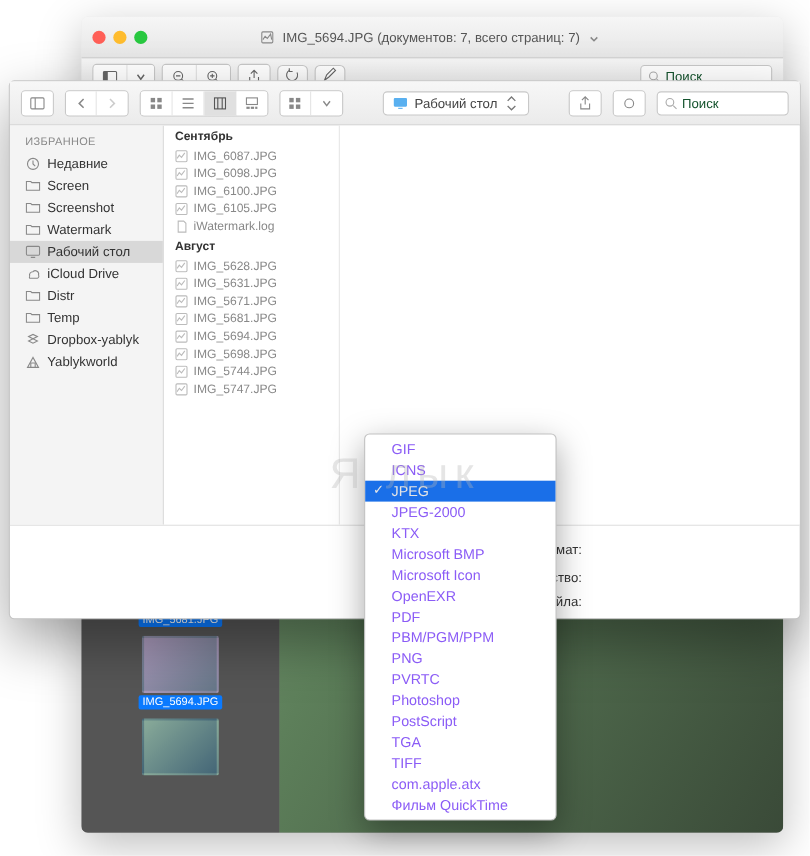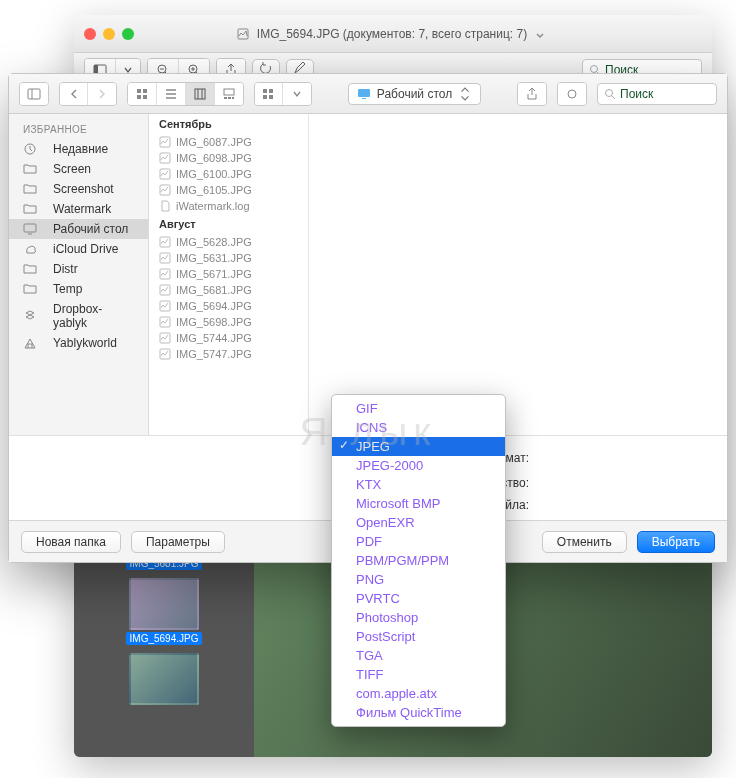--- a/index.html
+++ b/index.html
@@ -36,21 +36,21 @@
 .finder-tb { height: 40px; background: linear-gradient(#f7f7f7,#ebebeb); border-bottom: 1px solid #cfcfcf; display: flex; align-items: center; padding: 0 10px; gap: 10px; }
 .nav-btns { display: flex; border: 1px solid #c8c8c8; border-radius: 4px; overflow: hidden; }
 .nav-btns button { width: 28px; height: 22px; border: none; background: #fff; border-right: 1px solid #e0e0e0; display:flex;align-items:center;justify-content:center;color:#888; }
 .nav-btns button:last-child { border-right: none; }
 .view-seg button.active { background: #e0e0e0; }
 .path-dd { display:flex;align-items:center;gap:6px;border:1px solid #c8c8c8;border-radius:4px;background:#fff;height:22px;padding:0 8px;font-size:12px;color:#444; }
 .path-dd svg { width:14px;height:14px; }
 .finder-body { flex:1; display:flex; overflow:hidden; }
 .sidebar { width:140px; background:#f4f4f4; border-right:1px solid #dcdcdc; padding:6px 0; font-size:12px; color:#333; }
 .sb-head { color:#888; font-size:10px; padding:4px 14px; text-transform:uppercase; letter-spacing:.3px; }
-.sb-item { display:flex;align-items:center;gap:16px;padding:3px 14px;cursor:default; }
+.sb-item { display:flex;align-items:center;gap:6px;padding:3px 14px;cursor:default; }
 .sb-item.selected { background:#d8d8d8; }
 .sb-item svg { width:14px;height:14px;color:#7a7a7a;flex-shrink:0; }
 .file-col { width:160px; border-right:1px solid #e5e5e5; overflow:auto; font-size:11px; }
 .fc-group { font-weight:600; padding:4px 10px; color:#333; }
 .fc-item { display:flex;align-items:center;gap:5px;padding:2px 10px;color:#888; }
 .fc-item svg { width:12px;height:12px;color:#aaa;flex-shrink:0; }
 .preview-col { flex:1; background:#fff; }
 
 .format-section { padding: 12px 20px 8px 0; border-top:1px solid #e0e0e0; display:flex;flex-direction:column;align-items:flex-end;gap:6px;font-size:12px;color:#333; }
 .form-row { display:flex;align-items:center;gap:8px;justify-content:flex-end;width:340px; }
@@ -436,36 +436,30 @@
     <div class="form-row">
       <label>Качество:</label>
       <div class="dd-stub"></div>
     </div>
     <div class="form-row">
       <label>Размер файла:</label>
       <div style="min-width:170px"></div>
     </div>
   </div>
 
-  <div class="bottom-bar">
-    <button class="mac-btn">Новая папка</button>
-    <button class="mac-btn">Параметры</button>
-    <div class="spacer"></div>
-    <button class="mac-btn">Отменить</button>
-    <button class="mac-btn primary">Выбрать</button>
-  </div>
 </div>
 
 <div class="dropdown" id="dropdown-menu">
     <div class="dd-item">GIF</div>
     <div class="dd-item">ICNS</div>
     <div class="dd-item selected">JPEG</div>
     <div class="dd-item">JPEG-2000</div>
     <div class="dd-item">KTX</div>
     <div class="dd-item">Microsoft BMP</div>
+    <div class="dd-item">Microsoft Icon</div>
     <div class="dd-item">OpenEXR</div>
     <div class="dd-item">PDF</div>
     <div class="dd-item">PBM/PGM/PPM</div>
     <div class="dd-item">PNG</div>
     <div class="dd-item">PVRTC</div>
     <div class="dd-item">Photoshop</div>
     <div class="dd-item">PostScript</div>
     <div class="dd-item">TGA</div>
     <div class="dd-item">TIFF</div>
     <div class="dd-item">com.apple.atx</div>

